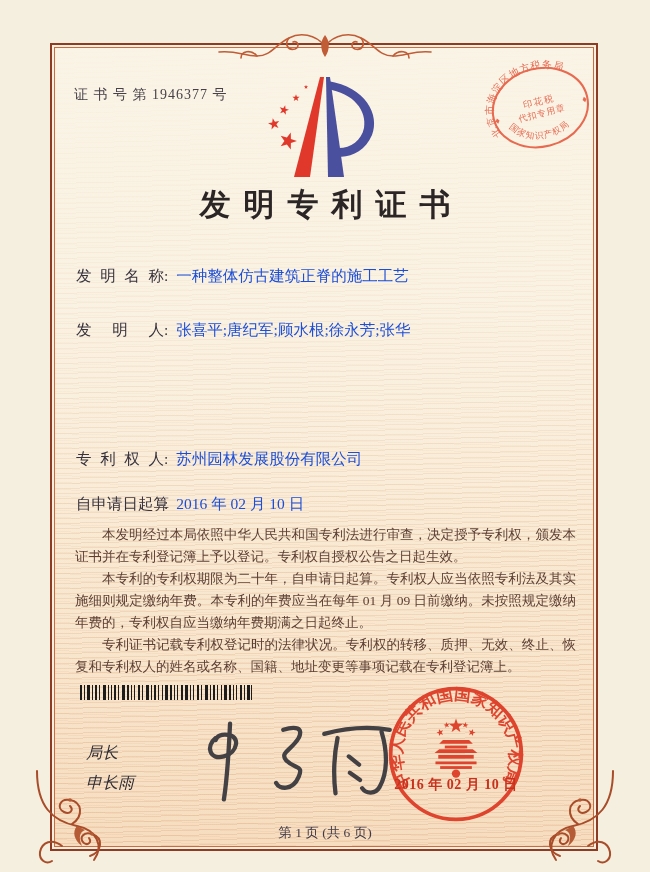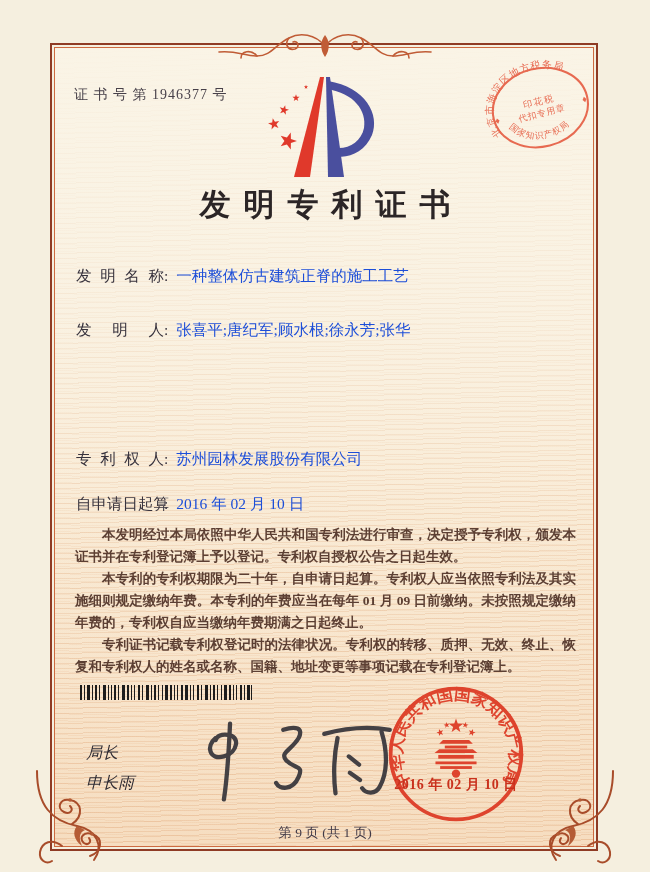--- a/index.html
+++ b/index.html
@@ -19,21 +19,21 @@
       linear-gradient(180deg,#faf2e2 0%,#f9ead4 55%,#f6ddc0 100%);
   }
   .cert-no{position:absolute;left:74px;top:86px;font-size:14px;color:#474049;letter-spacing:1px;z-index:3;}
   .title{position:absolute;left:0;right:0;top:184px;text-align:center;font-size:31px;font-weight:bold;
     color:#2b2526;letter-spacing:0.42em;text-indent:0.42em;z-index:3;}
   .field{position:absolute;left:76px;width:500px;font-size:15.5px;color:#3f3a46;z-index:3;white-space:nowrap;}
   .flabel{display:inline-block;width:88px;text-align:justify;text-align-last:justify;color:#37323d;}
   .fcolon{margin-right:8px;color:#37323d;}
   .fvalue{color:#1d4ed8;}
   .paras{position:absolute;left:75px;top:524px;width:501px;font-size:13.5px;line-height:22px;
-    color:#5c3f33;text-align:justify;z-index:3;font-weight:bold;}
+    color:#5c3f33;text-align:justify;z-index:3;}
   .paras p{margin:0;text-indent:2em;}
   .barcode{position:absolute;left:80px;top:685px;z-index:3;}
   .commissioner{position:absolute;left:86px;top:738px;font-size:16px;line-height:30px;color:#2e2b33;z-index:3;font-style:italic;}
   .sig{position:absolute;left:185px;top:712px;z-index:4;}
   .seal{position:absolute;left:386px;top:684px;z-index:4;opacity:0.94;}
   .seal-date{position:absolute;left:390px;top:776px;width:132px;text-align:center;
     font-size:14px;font-weight:bold;color:#c9311d;z-index:5;letter-spacing:0.5px;}
   .footer{position:absolute;left:0;right:0;top:824px;text-align:center;font-size:13.5px;color:#423a47;z-index:3;}
   .logo{position:absolute;left:258px;top:72px;z-index:3;}
   .tax-stamp{position:absolute;left:484px;top:58px;transform:rotate(-14deg);z-index:4;opacity:0.85;}
@@ -235,15 +235,15 @@
       <path d="M52,74 L98,74 L93,70 L57,70 Z"></path>
       <rect x="56" y="76" width="38" height="4"></rect>
       <rect x="53" y="83" width="44" height="3"></rect>
       <rect x="58" y="88" width="34" height="3"></rect>
       <circle cx="75" cy="96" r="4.5"></circle>
     </g>
   </svg>
 
   <div class="seal-date">2016 年 02 月 10 日</div>
 
-  <div class="footer">第 9 页 (共 1 页)</div>
+  <div class="footer">第 1 页 (共 6 页)</div>
 
 </div>
 
 </body></html>

